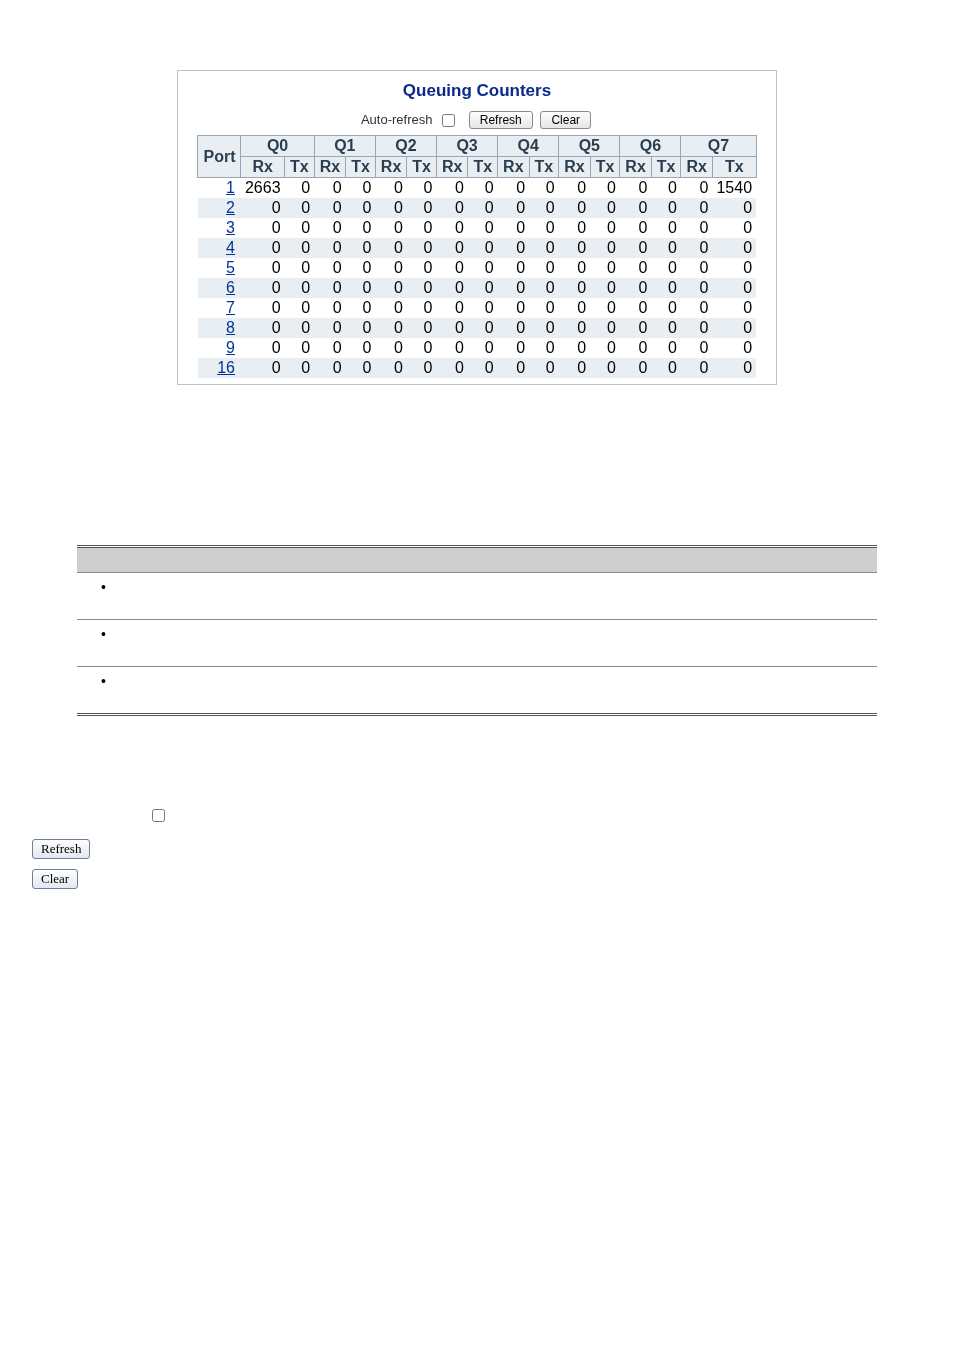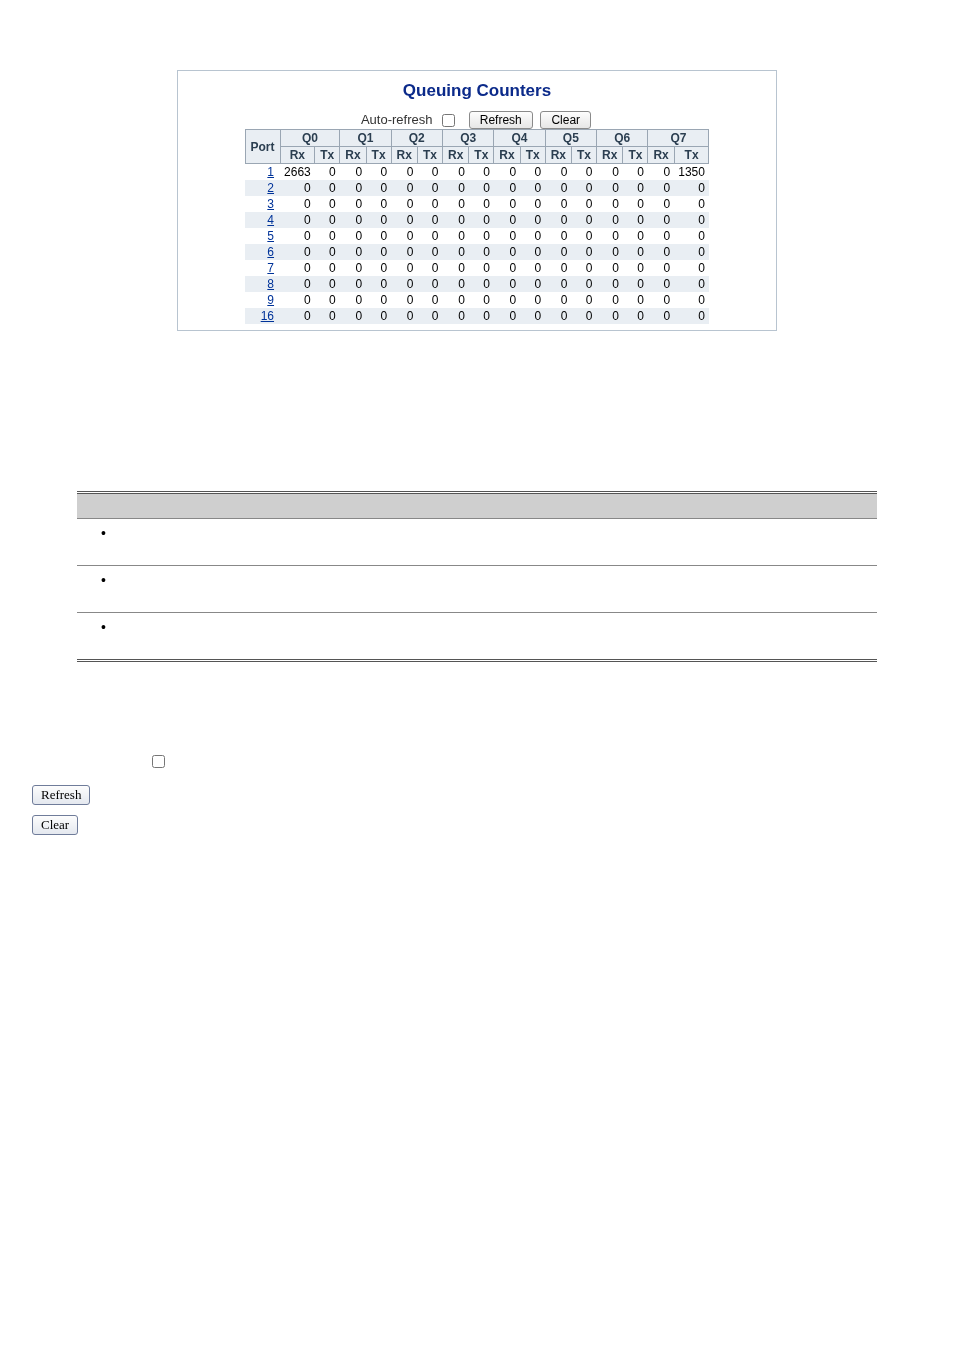--- a/index.html
+++ b/index.html
@@ -20,20 +20,21 @@
   .panel-title {
     text-align: center;
     font-size: 17px;
     font-weight: bold;
     color: #0b2a8a;
     margin: 2px 0 10px 0;
     font-family: Arial, sans-serif;
   }
   .controls {
     text-align: center;
+    margin-bottom: 6px;
   }
   .controls label {
     margin-right: 4px;
     color: #333;
   }
   .controls input[type="checkbox"] {
     vertical-align: middle;
     margin: 0 8px 0 2px;
   }
   .btn {
@@ -42,21 +43,21 @@
     background: linear-gradient(#fdfdfd,#e6e6e6);
     border: 1px solid #8a8a8a;
     border-radius: 3px;
     padding: 1px 10px;
     cursor: pointer;
     margin: 0 2px;
   }
   table.qtbl {
     border-collapse: collapse;
     margin: 0 auto;
-    font-size: 12px;
+    font-size: 16px;
   }
   table.qtbl th, table.qtbl td {
     border: 1px solid #9aa6b3;
     padding: 1px 5px;
     text-align: center;
     font-family: Arial, sans-serif;
   }
   table.qtbl th {
     background: #e9eef3;
     color: #2b3e50;
@@ -198,21 +199,21 @@
           <td class="num">0</td>
           <td class="num">0</td>
           <td class="num">0</td>
           <td class="num">0</td>
           <td class="num">0</td>
           <td class="num">0</td>
           <td class="num">0</td>
           <td class="num">0</td>
           <td class="num">0</td>
           <td class="num">0</td>
-          <td class="num">1350</td>
+          <td class="num">1540</td>
         </tr>
         <tr>
           <td class="portcell"><a href="#">2</a></td>
           <td class="num">0</td>
           <td class="num">0</td>
           <td class="num">0</td>
           <td class="num">0</td>
           <td class="num">0</td>
           <td class="num">0</td>
           <td class="num">0</td>

